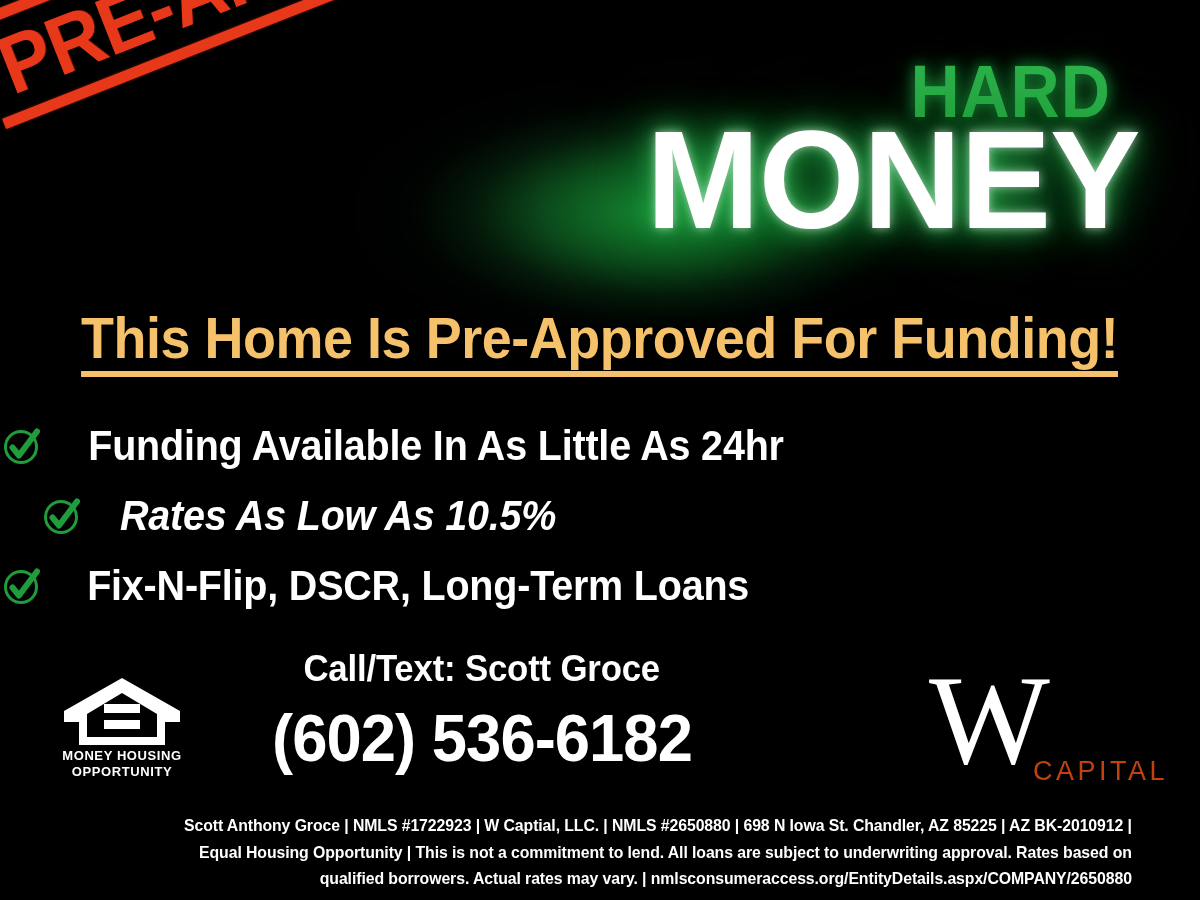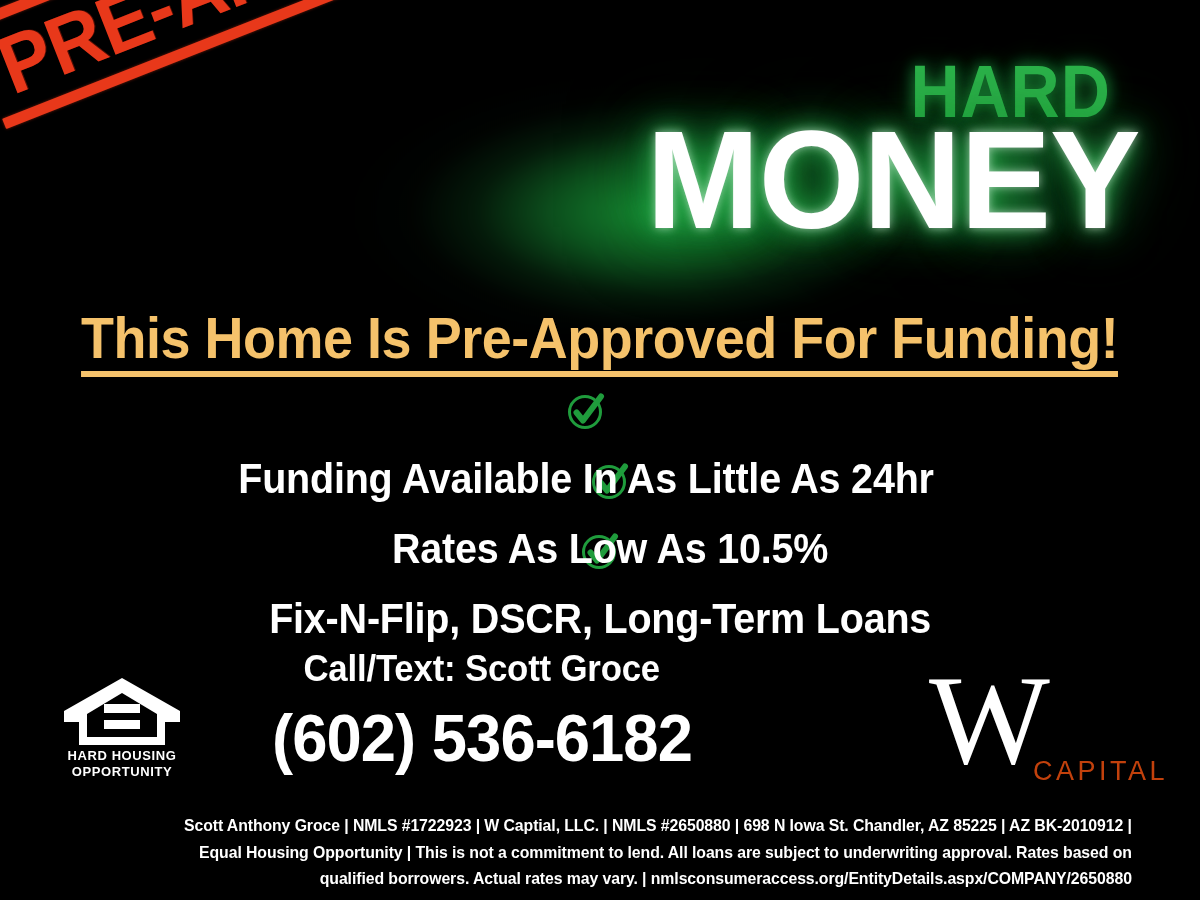--- a/index.html
+++ b/index.html
@@ -123,25 +123,24 @@
   
   .bullets{
     position:absolute;
     left:0; top:412px;
     width:1200px;
     z-index:4;
   }
   .bullet{
     display:flex;
     align-items:center;
-    justify-content:center;
+    justify-content:flex-start;
     gap:22px;
     height:68px;
     margin-bottom:2px;
-    flex-direction:column;
   }
   .bullet .check-icon{
     flex:0 0 auto;
     width:44px; height:44px;
     display:block;
   }
   .bullet .btext{
     font-family:"Liberation Sans", sans-serif;
     font-weight:bold;
     font-size:42px;
@@ -268,21 +267,21 @@
   <div class="bullets">
 
     <div class="bullet" style="padding-right:28px;">
       <svg class="check-icon" viewBox="0 0 44 44">
         <circle cx="21" cy="23" r="15.5" fill="none" stroke="#1f9c3c" stroke-width="3"></circle>
         <path d="M12.5 23.5 L19 31.5 L37 7.5" fill="none" stroke="#1f9c3c" stroke-width="6" stroke-linecap="round" stroke-linejoin="round"></path>
       </svg>
       <span class="btext">Funding Available In As Little As 24hr</span>
     </div>
 
-    <div class="bullet" style="padding-left:20px;">
+    <div class="bullet" style="padding-left:40px;font-style:italic;">
       <svg class="check-icon" viewBox="0 0 44 44">
         <circle cx="21" cy="23" r="15.5" fill="none" stroke="#1f9c3c" stroke-width="3"></circle>
         <path d="M12.5 23.5 L19 31.5 L37 7.5" fill="none" stroke="#1f9c3c" stroke-width="6" stroke-linecap="round" stroke-linejoin="round"></path>
       </svg>
       <span class="btext">Rates As Low As 10.5%</span>
     </div>
 
     <div class="bullet" style="">
       <svg class="check-icon" viewBox="0 0 44 44">
         <circle cx="21" cy="23" r="15.5" fill="none" stroke="#1f9c3c" stroke-width="3"></circle>
@@ -298,21 +297,21 @@
     <span class="contact-phone">(602) 536-6182</span>
   </div>
 
   <div class="eho">
     <svg width="122" height="72" viewBox="0 0 122 72">
       <path d="M61 2 L119 35 L119 46 L104 46 L104 69 L18 69 L18 46 L3 46 L3 35 Z
                M61 17 L26 38 L26 61 L96 61 L96 38 Z" fill="#ffffff" fill-rule="evenodd"></path>
       <rect x="43" y="28" width="36" height="9" fill="#ffffff"></rect>
       <rect x="43" y="44" width="36" height="9" fill="#ffffff"></rect>
     </svg>
-    <div class="eho-l1">HARD HOUSING</div>
+    <div class="eho-l1">MONEY HOUSING</div>
     <div class="eho-l2">OPPORTUNITY</div>
   </div>
 
   <div class="wcap">
     <span class="wcap-w">W</span>
     <span class="wcap-sub">CAPITAL</span>
   </div>
 
   <div class="disclaimer">
     <div>Scott Anthony Groce | NMLS #1722923 | W Captial, LLC. | NMLS #2650880 | 698 N Iowa St. Chandler, AZ 85225 | AZ BK-2010912 |</div>

